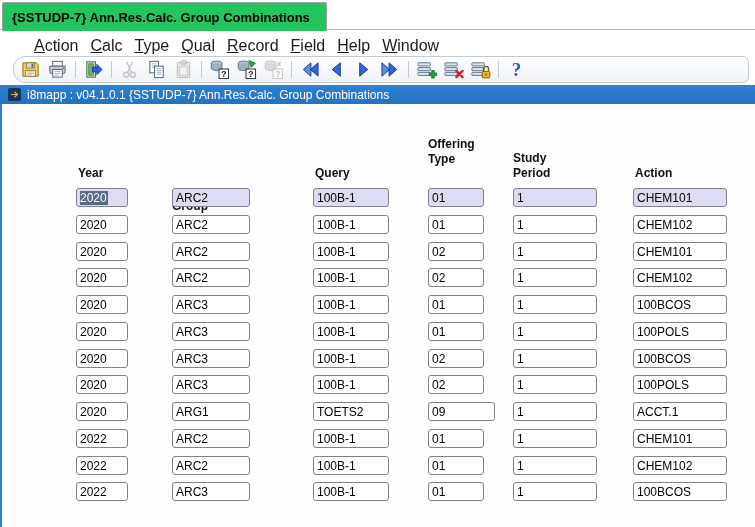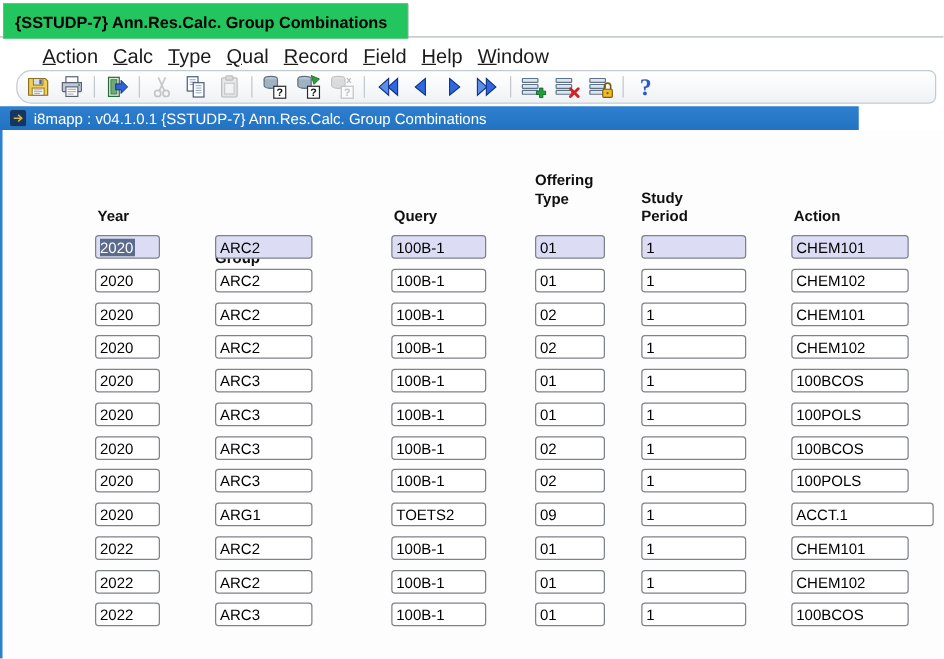--- a/index.html
+++ b/index.html
@@ -23,21 +23,21 @@
   .toolbar{position:absolute;left:13px;top:56px;width:736px;height:27px;
            box-sizing:border-box;border:1px solid #c2cad2;border-radius:12px 6px 6px 12px;
            background:linear-gradient(#ffffff,#eff2f5);
            display:flex;align-items:center;padding:0 3px;}
   .tbtn{width:27px;height:24px;display:flex;align-items:center;justify-content:center;cursor:default;}
   .tbtn.disabled{opacity:.6;filter:grayscale(1);}
   .tsep{width:1px;height:17px;background:#c2c8ce;margin:0 4px;}
   .ic{width:21px;height:21px;display:block;}
 
   
-  .mdi-titlebar{position:absolute;left:0;top:85px;width:687px;height:19px;box-sizing:border-box;
+  .mdi-titlebar{position:absolute;left:0;top:85px;width:755px;height:19px;box-sizing:border-box;
                 background:linear-gradient(var(--tb1,#2e80d0),var(--tb2,#2272c0));
                 color:#fff;font-size:12px;display:flex;align-items:center;gap:6px;padding-left:8px;}
 
   
   .canvas{position:absolute;left:0;top:104px;width:755px;height:423px;box-sizing:border-box;
           background:#fdfdfd;border-left:2px solid var(--tb1,#2878ca);}
   .form-tab{position:absolute;left:8px;top:104px;height:21px;box-sizing:border-box;
             background:var(--tabfill,#a9c7e6);border:1px solid #6a87a8;
             border-radius:3px 3px 0 0;display:flex;align-items:center;
             padding:0 11px;font-size:12px;color:#0a0a0a;z-index:2;}
@@ -290,23 +290,23 @@
       <div class="field" style="left: 633px; top: 349px; width: 94px;">100BCOS</div>
       <div class="field" style="left: 76px; top: 375px; width: 52px;">2020</div>
       <div class="field" style="left: 172px; top: 375px; width: 78px;">ARC3</div>
       <div class="field" style="left: 313px; top: 375px; width: 76px;">100B-1</div>
       <div class="field" style="left: 428px; top: 375px; width: 56px;">02</div>
       <div class="field" style="left: 513px; top: 375px; width: 84px;">1</div>
       <div class="field" style="left: 633px; top: 375px; width: 94px;">100POLS</div>
       <div class="field" style="left: 76px; top: 402px; width: 52px;">2020</div>
       <div class="field" style="left: 172px; top: 402px; width: 78px;">ARG1</div>
       <div class="field" style="left: 313px; top: 402px; width: 76px;">TOETS2</div>
-      <div class="field" style="left: 428px; top: 402px; width: 56px;">09</div>
+      <div class="field" style="left: 428px; top: 402px; width: 67px;">09</div>
       <div class="field" style="left: 513px; top: 402px; width: 84px;">1</div>
-      <div class="field" style="left: 633px; top: 402px; width: 114px;">ACCT.1</div>
+      <div class="field" style="left: 633px; top: 402px; width: 94px;">ACCT.1</div>
       <div class="field" style="left: 76px; top: 429px; width: 52px;">2022</div>
       <div class="field" style="left: 172px; top: 429px; width: 78px;">ARC2</div>
       <div class="field" style="left: 313px; top: 429px; width: 76px;">100B-1</div>
       <div class="field" style="left: 428px; top: 429px; width: 56px;">01</div>
       <div class="field" style="left: 513px; top: 429px; width: 84px;">1</div>
       <div class="field" style="left: 633px; top: 429px; width: 94px;">CHEM101</div>
       <div class="field" style="left: 76px; top: 456px; width: 52px;">2022</div>
       <div class="field" style="left: 172px; top: 456px; width: 78px;">ARC2</div>
       <div class="field" style="left: 313px; top: 456px; width: 76px;">100B-1</div>
       <div class="field" style="left: 428px; top: 456px; width: 56px;">01</div>

